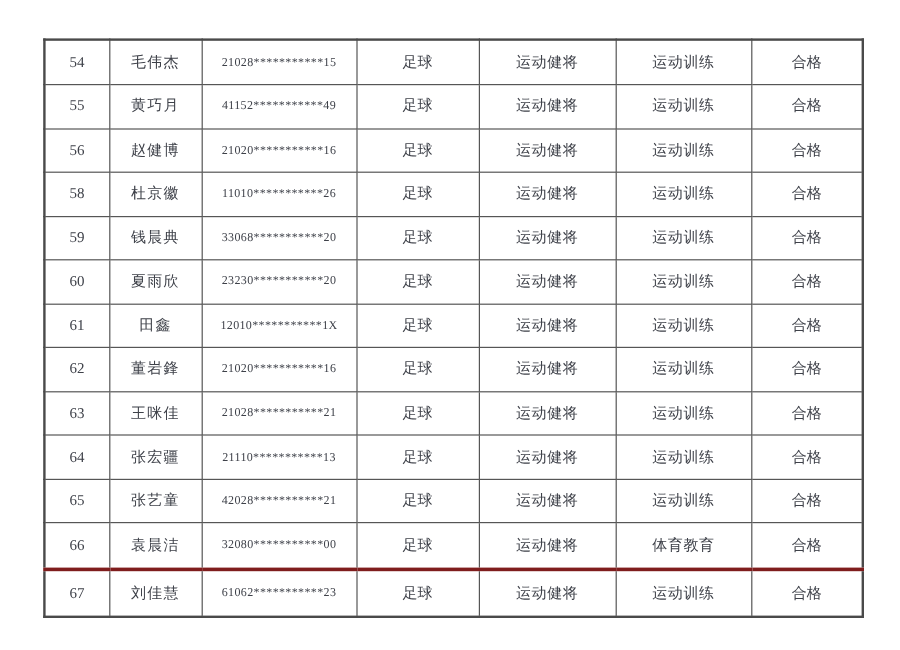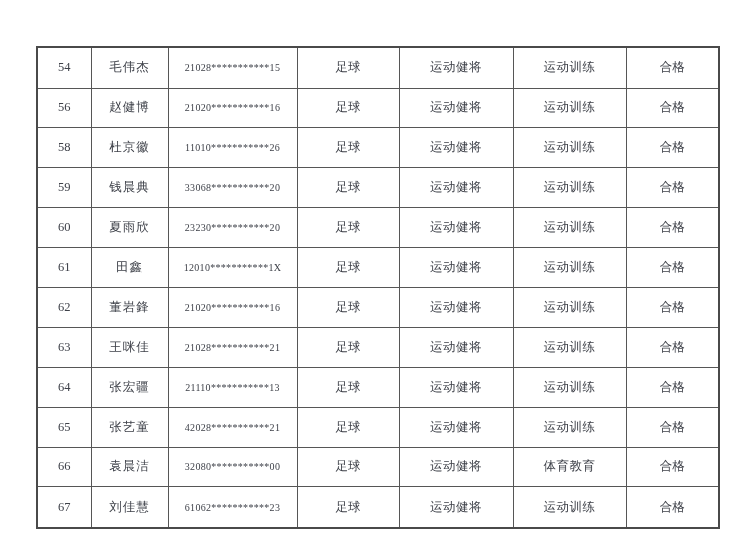--- a/index.html
+++ b/index.html
@@ -10,21 +10,21 @@
     width: 750px;
     height: 542px;
     background: #ffffff;
     position: relative;
     overflow: hidden;
     font-family: "Liberation Serif", "DejaVu Serif", serif;
   }
   .table-wrap {
     position: absolute;
     left: 36px;
-    top: 46px;
+    top: 32px;
   }
   table.roster {
     border-collapse: collapse;
     table-layout: fixed;
     width: 682px;
     height: 483px;
     border: 2px solid #4a4a4a;
   }
   td {
     border: 1px solid #565656;
@@ -62,20 +62,29 @@
   <tr>
     <td class="c-index">54</td>
     <td class="c-name">毛伟杰</td>
     <td class="c-id">21028***********15</td>
     <td class="c-sport">足球</td>
     <td class="c-level">运动健将</td>
     <td class="c-major">运动训练</td>
     <td class="c-result">合格</td>
   </tr>
 
+  <tr>
+    <td class="c-index">55</td>
+    <td class="c-name">黄巧月</td>
+    <td class="c-id">41152***********49</td>
+    <td class="c-sport">足球</td>
+    <td class="c-level">运动健将</td>
+    <td class="c-major">运动训练</td>
+    <td class="c-result">合格</td>
+  </tr>
 
   <tr>
     <td class="c-index">56</td>
     <td class="c-name">赵健博</td>
     <td class="c-id">21020***********16</td>
     <td class="c-sport">足球</td>
     <td class="c-level">运动健将</td>
     <td class="c-major">运动训练</td>
     <td class="c-result">合格</td>
   </tr>

